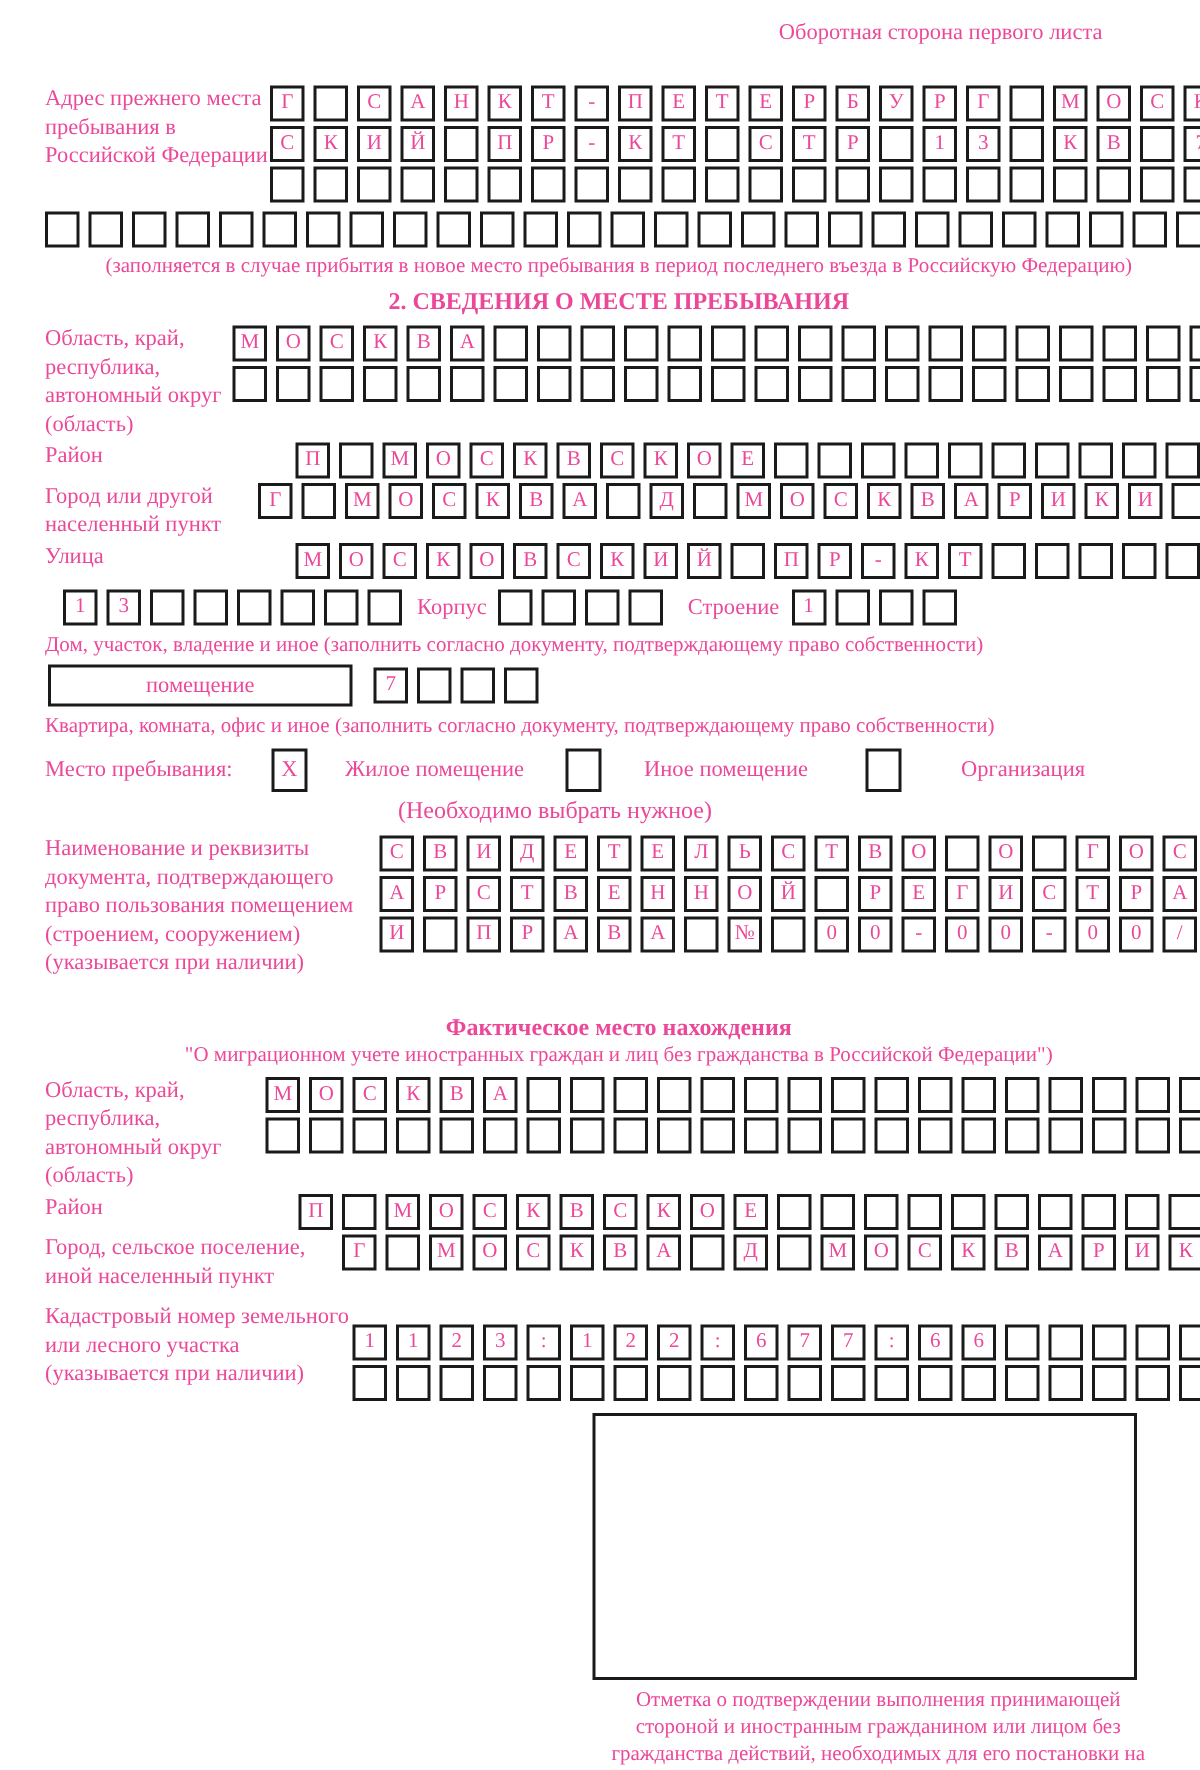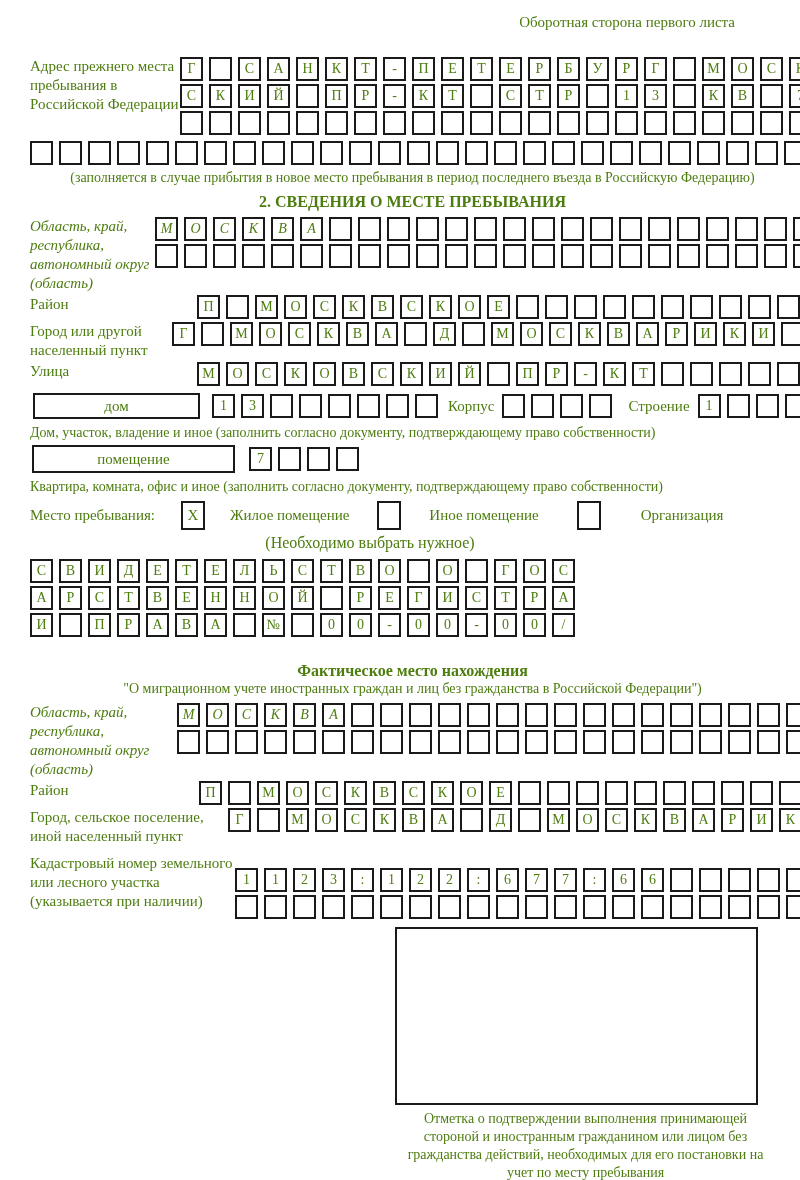--- a/index.html
+++ b/index.html
@@ -1,41 +1,41 @@
 <!DOCTYPE html>
 <html lang="ru"><head>
 <meta charset="utf-8">
 <style>
   html,body{margin:0;padding:0;background:#fff;}
   .page{
     width:800px;height:1180px;box-sizing:border-box;
     padding:14px 5px 0 30px;position:relative;
     font-family:"Liberation Serif","DejaVu Serif",serif;
-    color:#4d7c0f;background:#fff;overflow:hidden;
+    color:#ec4899;background:#fff;overflow:hidden;
   }
   .corner{ text-align:right; padding-right:60px; font-size:15px; line-height:17px;}
   
   .field{display:flex;align-items:flex-start;}
   .flabel{flex:none;font-size:15px;line-height:19px;}
   .rows{display:flex;flex-direction:column;gap:3px;}
   .boxrow{display:flex;gap:6px;}
   .cell{
     flex:none;width:19px;height:20px;border:2px solid #1a1a1a;background:#fff;
     display:flex;align-items:center;justify-content:center;
     font-size:14px;line-height:1;font-family:"Liberation Serif",serif;
   }
   
   .lw150{width:150px;} .lw125{width:125px;} .lw123{width:123px;}
   .lw142{width:142px;} .lw223{width:223px;} .lw147{width:147px;}
   .lw198{width:198px;} .lw205{width:205px;}
   .fullrow{margin-top:6px;}
   .note{font-size:14px;line-height:17px;}
   .center{text-align:center;margin-top:4px;}
   .h2{ text-align:center;font-weight:bold;font-size:16px;margin-top:6px;line-height:19px;}
-  .mt6{margin-top:6px;font-style:italic;} .mt2{margin-top:2px;gap:44px;} .mt8{margin-top:8px;} .mt3{margin-top:3px;}
+  .mt6{margin-top:6px;} .mt2{margin-top:2px;gap:44px;} .mt8{margin-top:8px;} .mt3{margin-top:3px;}
   
   .houserow{display:flex;align-items:center;margin-top:7px;}
   .labelbox{
     box-sizing:border-box;border:2px solid #1a1a1a;display:flex;align-items:center;justify-content:center;
     font-size:15px;background:#fff;flex:none;
   }
   .dombox{width:167px;height:26px;margin-left:3px;}
   .kvbox{width:203px;height:28px;margin-left:2px;}
   .inl{font-size:15px;flex:none;}
   .aptrow{display:flex;align-items:center;margin-top:4px;}
@@ -315,21 +315,20 @@
           <span class="cell"></span>
           <span class="cell"></span>
           <span class="cell"></span>
           <span class="cell"></span>
           <span class="cell"></span>
         </div>
       </div>
   </div>
 
   <div class="houserow">
-    <div class="labelbox dombox">дом</div>
     <div class="boxrow" style="margin-left:12px">
         <span class="cell">1</span>
         <span class="cell">3</span>
         <span class="cell"></span>
         <span class="cell"></span>
         <span class="cell"></span>
         <span class="cell"></span>
         <span class="cell"></span>
         <span class="cell"></span>
       </div>
@@ -366,20 +365,21 @@
     <div class="chk" style="margin-left:10px">X</div>
     <span style="margin-left:9px">Жилое помещение</span>
     <div class="chk" style="margin-left:12px"></div>
     <span style="margin-left:12px">Иное помещение</span>
     <div class="chk" style="margin-left:22px"></div>
     <span style="margin-left:24px">Организация</span>
   </div>
   <div class="choosenote">(Необходимо выбрать нужное)</div>
 
   <div class="field mt8">
+    <div class="flabel lw223">Наименование и реквизиты документа, подтверждающего право пользования помещением (строением, сооружением) (указывается при наличии)</div>
     <div class="rows">
       <div class="boxrow">
           <span class="cell">С</span>
           <span class="cell">В</span>
           <span class="cell">И</span>
           <span class="cell">Д</span>
           <span class="cell">Е</span>
           <span class="cell">Т</span>
           <span class="cell">Е</span>
           <span class="cell">Л</span>

